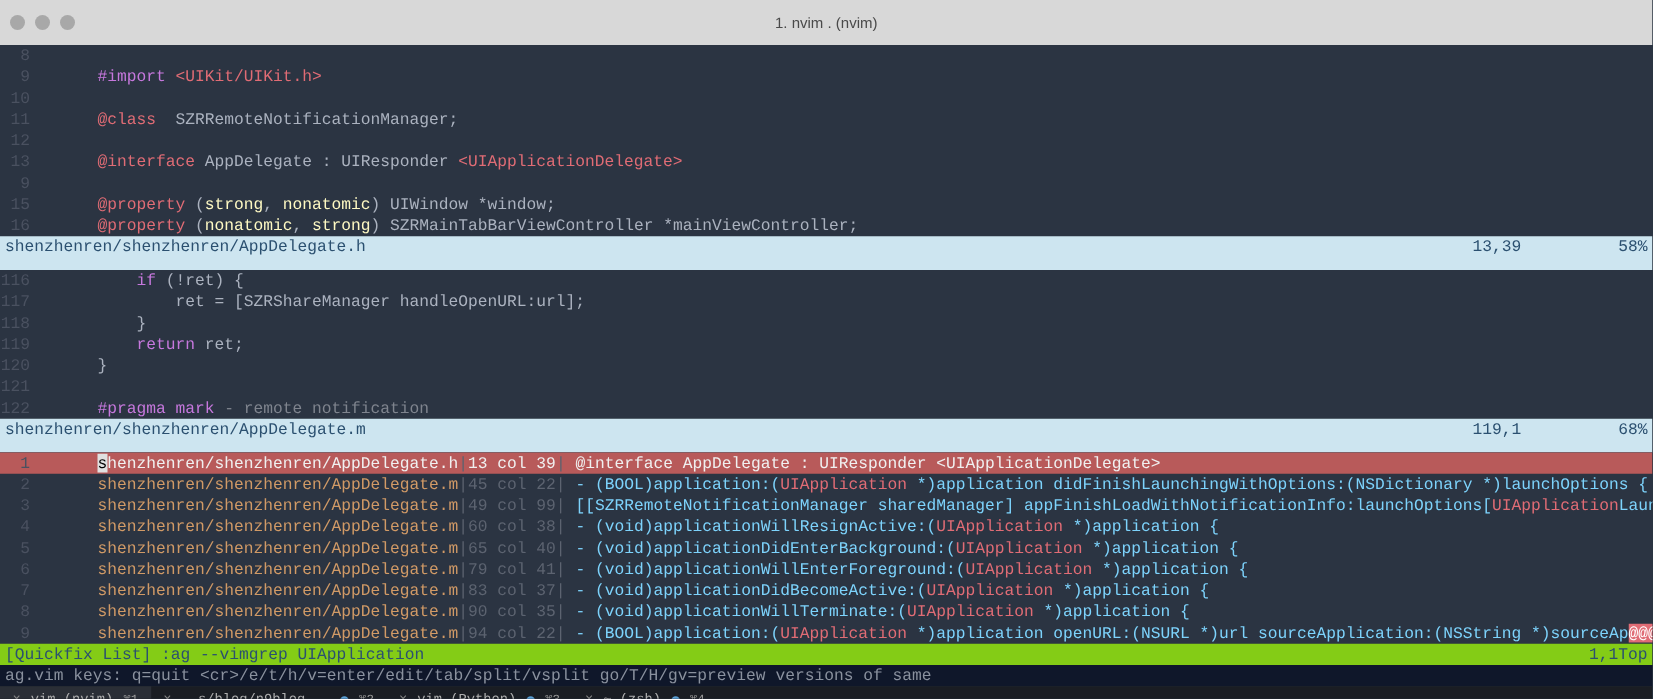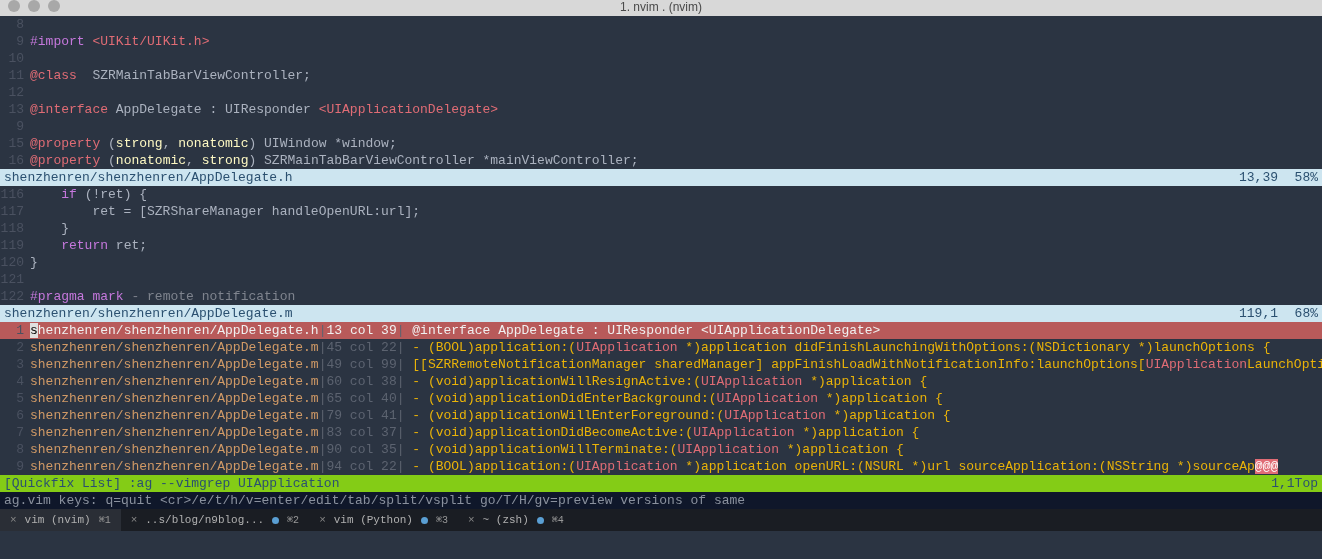--- a/index.html
+++ b/index.html
@@ -6,24 +6,24 @@
 body {
   font-family: Menlo, Monaco, 'Courier New', monospace;
   font-size: 13px;
   background: #2b3442;
   color: #abb2bf;
   width: 1322px;
   height: 559px;
   overflow: hidden;
 }
 .titlebar {
-  height: 16px;
+  height: 36px;
   background: #d8d8d8;
   display: flex;
-  align-items: flex-start;
+  align-items: center;
   padding: 0 8px;
   position: relative;
 }
 .traffic-lights { display: flex; gap: 8px; }
 .light { width: 12px; height: 12px; border-radius: 50%; background: #a8a8a8; }
 .title-text {
   position: absolute;
   left: 50%;
   transform: translateX(-50%);
   color: #4a4a4a;
@@ -35,43 +35,43 @@
   line-height: 17px;
 }
 .line { display: flex; white-space: pre; }
 .gutter {
   width: 30px;
   text-align: right;
   padding-right: 6px;
   color: #4a5160;
   flex-shrink: 0;
 }
-.code { flex: 1; color: #abb2bf; }
+.code { flex: 1; color: #abb2bf; margin-left: 48px; }
 .kw-red { color: #e06c75; }
 .kw-purple { color: #c678dd; }
 .kw-green { color: #fef9c3; }
 .kw-gray { color: #7f848e; }
 .statusbar {
   background: #cde5f0;
   color: #2b5070;
   display: flex;
   padding: 0 4px;
-  height: 17px;
+  height: 27px;
   line-height: 17px;
 }
 .statusbar .left { flex: 1; }
-.statusbar .pos { width: 100px; text-align: right; }
+.statusbar .pos { width: 100px; text-align: left; }
 .statusbar .pct { width: 40px; text-align: right; }
 .qf-sel {
   background: #b85a5a;
 }
 .qf-sel .code { color: #f0f0f0; }
 .qf-path { color: #d19a66; }
 .qf-info { color: #5c6370; }
-.qf-code { color: #eab308; }
+.qf-code { color: #7dd3fc; }
 .qf-hl { color: #e06c75; }
 .qf-cursor { background: #e0e0e0; color: #000; }
 .err-tail { background: #e06c75; color: #fff; }
 .cmdline {
   background: #84cc16;
   color: #2b5070;
   display: flex;
   padding: 0 4px;
   height: 17px;
   line-height: 17px;
@@ -114,21 +114,21 @@
     <div class="light"></div>
     <div class="light"></div>
   </div>
   <div class="title-text">1. nvim . (nvim)</div>
 </div>
 
 <div class="editor" id="pane0">
     <div class="line"><span class="gutter">8</span><span class="code"><span></span></span></div>
     <div class="line"><span class="gutter">9</span><span class="code"><span class="kw-purple">#import </span><span class="kw-red">&lt;UIKit/UIKit.h&gt;</span></span></div>
     <div class="line"><span class="gutter">10</span><span class="code"></span></div>
-    <div class="line"><span class="gutter">11</span><span class="code"><span class="kw-red">@class</span><span>  SZRMainTabBarViewController;</span></span></div>
+    <div class="line"><span class="gutter">11</span><span class="code"><span class="kw-red">@class</span><span>  SZRRemoteNotificationManager;</span></span></div>
     <div class="line"><span class="gutter">12</span><span class="code"></span></div>
     <div class="line"><span class="gutter">13</span><span class="code"><span class="kw-red">@interface</span><span> AppDelegate : UIResponder </span><span class="kw-red">&lt;UIApplicationDelegate&gt;</span></span></div>
     <div class="line"><span class="gutter">9</span><span class="code"></span></div>
     <div class="line"><span class="gutter">15</span><span class="code"><span class="kw-red">@property</span><span> (</span><span class="kw-green">strong</span><span>, </span><span class="kw-green">nonatomic</span><span>) UIWindow *window;</span></span></div>
     <div class="line"><span class="gutter">16</span><span class="code"><span class="kw-red">@property</span><span> (</span><span class="kw-green">nonatomic</span><span>, </span><span class="kw-green">strong</span><span>) SZRMainTabBarViewController *mainViewController;</span></span></div>
   </div>
 <div class="statusbar">
   <span class="left">shenzhenren/shenzhenren/AppDelegate.h</span>
   <span class="pos">13,39</span>
   <span class="pct">58%</span>

